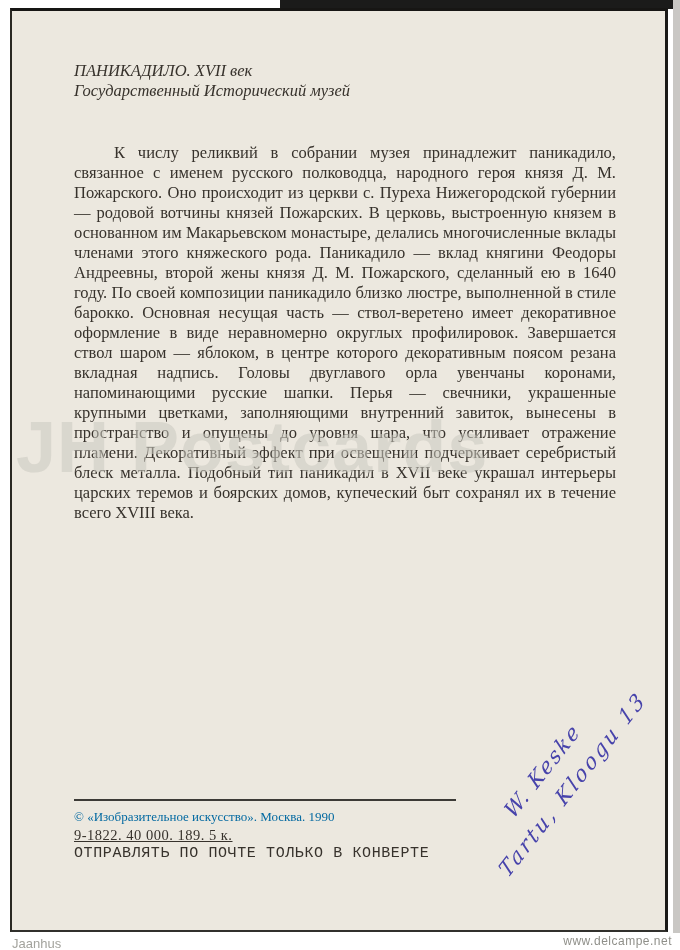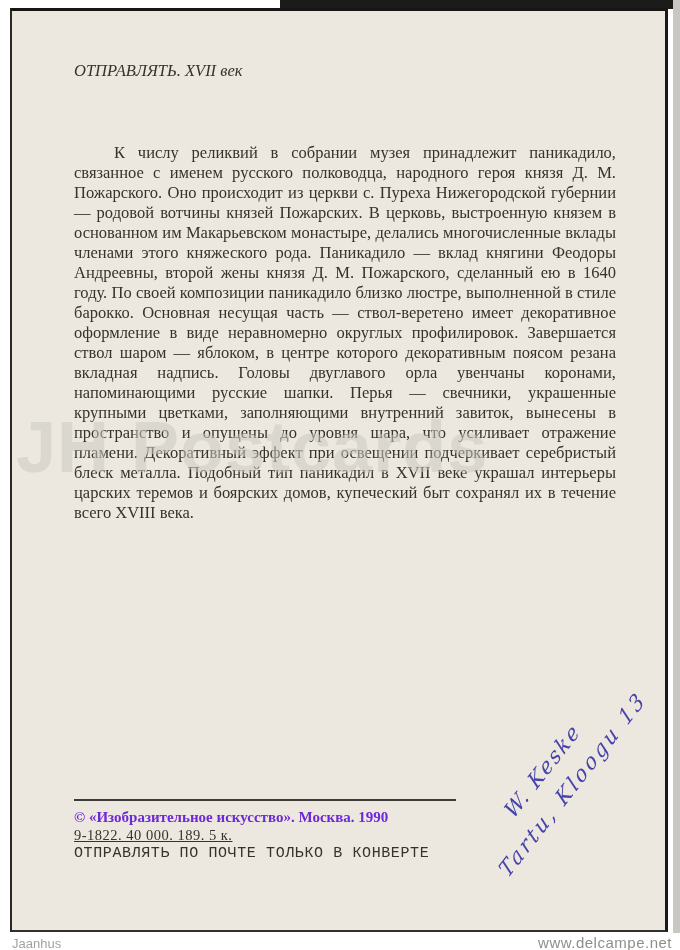--- a/index.html
+++ b/index.html
@@ -28,21 +28,21 @@
     font-size:16.5px;line-height:20px;color:#37322c;
     text-align:justify;text-indent:40px;
     hyphens:auto;-webkit-hyphens:auto;
   }
   .imprint-rule{
     position:absolute;left:62px;top:788px;width:382px;height:0;
     border-top:2px solid #3c3a36;
   }
   .imprint-copyright{
     position:absolute;left:62px;top:798px;width:500px;
-    font-size:15px;color:#6d28d9;white-space:nowrap;font-weight:bold;
+    font-size:13px;color:#0369a1;white-space:nowrap;
   }
   .imprint-code{
     position:absolute;left:62px;top:816px;width:500px;
     font-size:14.5px;color:#37322c;letter-spacing:0.5px;white-space:nowrap;text-decoration:underline;
   }
   .mailing-notice{
     position:absolute;left:62px;top:834px;width:500px;
     font-size:15px;color:#37322c;letter-spacing:0.6px;white-space:nowrap;font-family:Liberation Mono, monospace;
   }
   .handwriting{
@@ -63,32 +63,33 @@
   }
   .bottom-strip{
     position:absolute;left:0;top:933px;width:680px;height:17px;background:#ffffff;
   }
   .wm-seller{
     position:absolute;left:12px;top:936px;
     font-family:"Liberation Sans", sans-serif;font-size:13px;color:#a3a39d;
   }
   .wm-site{
     position:absolute;right:8px;top:934px;
-    font-family:"Liberation Sans", sans-serif;font-size:15px;color:#8f8f89;letter-spacing:0.5px;
+    font-family:"Liberation Sans", sans-serif;font-size:12px;color:#8f8f89;letter-spacing:0.5px;
   }
 </style>
 </head>
 <body>
 
 <div class="scan-top-dark"></div>
 
 <div class="card">
 
   <div class="header-block">
-    <div class="line">ОТПРАВЛЯТЬ. XVII век</div>
+    <div class="line">ПАНИКАДИЛО. XVII век</div>
+    <div class="line">Государственный Исторический музей</div>
   </div>
 
   <div class="body-text">К числу реликвий в собрании музея принадлежит паникадило, связанное с именем русского полководца, народного героя князя Д. М. Пожарского. Оно происходит из церкви с. Пуреха Нижегородской губернии— родовой вотчины князей Пожарских. В церковь, выстроенную князем в основанном им Макарьевском монастыре, делались многочисленные вклады членами этого княжеского рода. Паникадило — вклад княгини Феодоры Андреевны, второй жены князя Д. М. Пожарского, сделанный ею в 1640 году. По своей композиции паникадило близко люстре, выполненной в стиле барокко. Основная несущая часть — ствол-веретено имеет декоративное оформление в виде неравномерно округлых профилировок. Завершается ствол шаром — яблоком, в центре которого декоративным поясом резана вкладная надпись. Головы двуглавого орла увенчаны коронами, напоминающими русские шапки. Перья — свечники, украшенные крупными цветками, заполняющими внутренний завиток, вынесены в пространство и опущены до уровня шара, что усиливает отражение пламени. Декоративный эффект при освещении подчеркивает серебристый блеск металла. Подобный тип паникадил в XVII веке украшал интерьеры царских теремов и боярских домов, купеческий быт сохранял их в течение всего XVIII века.</div>
 
   <div class="imprint-rule"></div>
   <div class="imprint-copyright">© «Изобразительное искусство». Москва. 1990</div>
   <div class="imprint-code">9-1822. 40 000. 189. 5 к.</div>
   <div class="mailing-notice">ОТПРАВЛЯТЬ ПО ПОЧТЕ ТОЛЬКО В КОНВЕРТЕ</div>
 
   <div class="handwriting" id="hw" style="color: rgb(71, 67, 171);">

